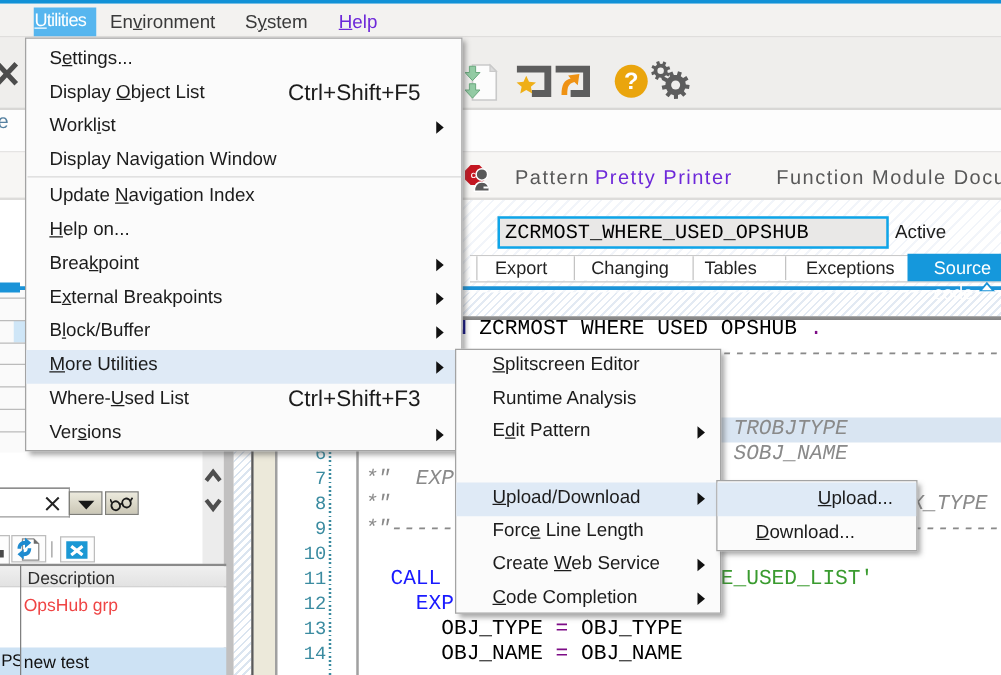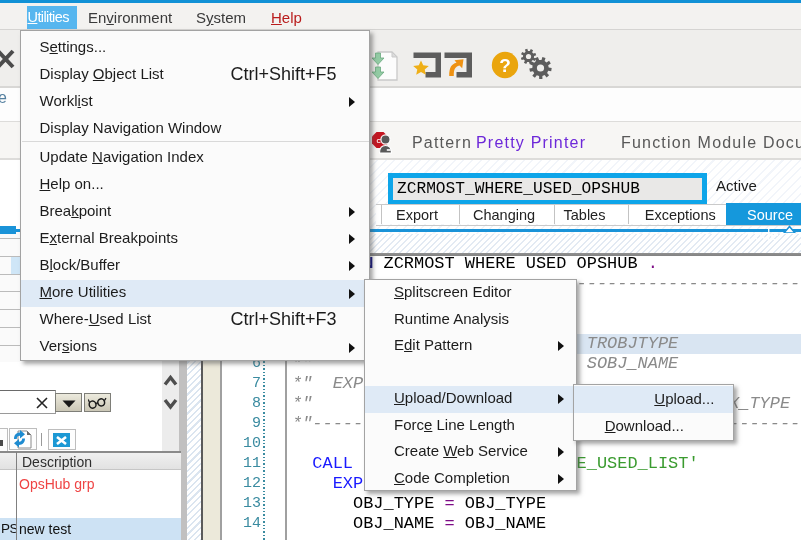--- a/index.html
+++ b/index.html
@@ -37,21 +37,21 @@
   <div class="abs" style="left:0;top:158px;width:801px;height:2px;background:#dddcda;"></div>
   <div class="abs hatchfaint" style="left:370px;top:160px;width:431px;height:74px;"></div>
   <div class="abs hatch" style="left:370px;top:234px;width:431px;height:19px;"></div>
   <div class="abs" style="left:0;top:229px;width:801px;height:3px;background:#1a93d8;"></div>
   <div class="abs" style="left:0;top:253px;width:801px;height:3px;background:linear-gradient(#909090,#838383);"></div>
   <div class="abs" style="left:0;top:256px;width:801px;height:284px;background:#ffffff;"></div>
 
   <div class="abs" style="left:26.5px;top:6px;width:50px;height:23px;background:#56b6ef;color:#fff;font-size:14.5px;letter-spacing:-0.6px;line-height:23px;padding-left:1px;box-sizing:border-box;"><u>U</u>tilities</div>
   <div class="abs" style="left:88px;top:6px;height:23px;line-height:23px;font-size:15px;color:#3a3a3a;">En<u>v</u>ironment</div>
   <div class="abs" style="left:196px;top:6px;height:23px;line-height:23px;font-size:15px;color:#3a3a3a;">S<u>y</u>stem</div>
-  <div class="abs" style="left:271px;top:6px;height:23px;line-height:23px;font-size:15px;color:#b91c1c;"><u>H</u>elp</div>
+  <div class="abs" style="left:271px;top:6px;height:23px;line-height:23px;font-size:15px;color:#6d28d9;"><u>H</u>elp</div>
 
   <svg class="abs" style="left:0;top:49px;" width="17" height="21" viewBox="0 0 17 21">
     <path d="M -2 2 L 13 18 M 13 2 L -2 18" stroke="#4c4c4c" stroke-width="4" fill="none"></path>
   </svg>
   <div class="abs" style="left:-2px;top:89px;font-size:16px;color:#5580a0;">e</div>
 
   <svg class="abs" style="left:372px;top:49px;" width="28" height="32" viewBox="0 0 28 32">
     <path d="M6 3 L20 3 L25 8 L25 31 L6 31 Z" fill="#fcfcfc" stroke="#c9c9c9" stroke-width="1.3"></path>
     <path d="M20 3 L20 8 L25 8 Z" fill="#dcdcdc" stroke="#c9c9c9" stroke-width="1"></path>
     <path d="M3.5 4 L8.5 4 L8.5 9 L12 9 L6 15.5 L0 9 L3.5 9 Z" fill="#93cba4" stroke="#6aa87e" stroke-width="0.8"></path>
@@ -80,21 +80,21 @@
     <path d="M5.5 1 L12.5 1 L17 5.5 L17 12.5 L12.5 17 L5.5 17 L1 12.5 L1 5.5 Z" fill="#c41621"></path>
     <text x="5.5" y="11.5" font-size="6" fill="#fff" font-family="Liberation Sans" font-weight="bold">CT</text>
     <circle cx="14.5" cy="8.5" r="4.6" fill="#595959" stroke="#fff" stroke-width="1.2"></circle>
     <path d="M8.5 22 C 8.5 16.5, 11 14.5, 14.5 14.5 C 18 14.5, 20.5 16.5, 20.5 22 Z" fill="#595959" stroke="#fff" stroke-width="1.2"></path>
     <rect x="15.8" y="18.2" width="4" height="1.6" fill="#fff"></rect>
   </svg>
   <div class="abs" style="left:412px;top:133.5px;font-size:16px;letter-spacing:1.2px;color:#585858;">Pattern</div>
   <div class="abs" style="left:476px;top:133.5px;font-size:16px;letter-spacing:1.2px;color:#6d28d9;">Pretty Printer</div>
   <div class="abs" style="left:621px;top:133.5px;font-size:16px;letter-spacing:1.2px;color:#585858;white-space:nowrap;">Function Module Documentation</div>
 
-  <div class="abs mono" style="left:388px;top:172.5px;width:305px;height:22px;background:#e9e8e7;border:5px solid #0ea5e9;font-size:16.2px;line-height:22px;padding-left:4px;overflow:hidden;">ZCRMOST_WHERE_USED_OPSHUB</div>
+  <div class="abs mono" style="left:398px;top:172.5px;width:305px;height:22px;background:#e9e8e7;border:2px solid #0ea5e9;font-size:16.2px;line-height:22px;padding-left:4px;overflow:hidden;">ZCRMOST_WHERE_USED_OPSHUB</div>
   <div class="abs" style="left:716px;top:177px;font-size:15px;color:#1c1c1c;">Active</div>
 
   <div class="abs" style="left:376px;top:203.8px;width:425px;height:1px;background:#cacaca;"></div>
   <div class="abs" style="left:376px;top:204.8px;width:425px;height:19.7px;background:#ffffff;"></div>
   <div class="abs" style="left:376px;top:224.5px;width:425px;height:1px;background:#c9c9c9;"></div>
   <div class="tsep" style="left:380.5px;"></div>
   <div class="tsep" style="left:458.5px;"></div>
   <div class="tsep" style="left:554px;"></div>
   <div class="tsep" style="left:627.5px;"></div>
   <div class="tabtxt" style="left:396px;">Export</div>

